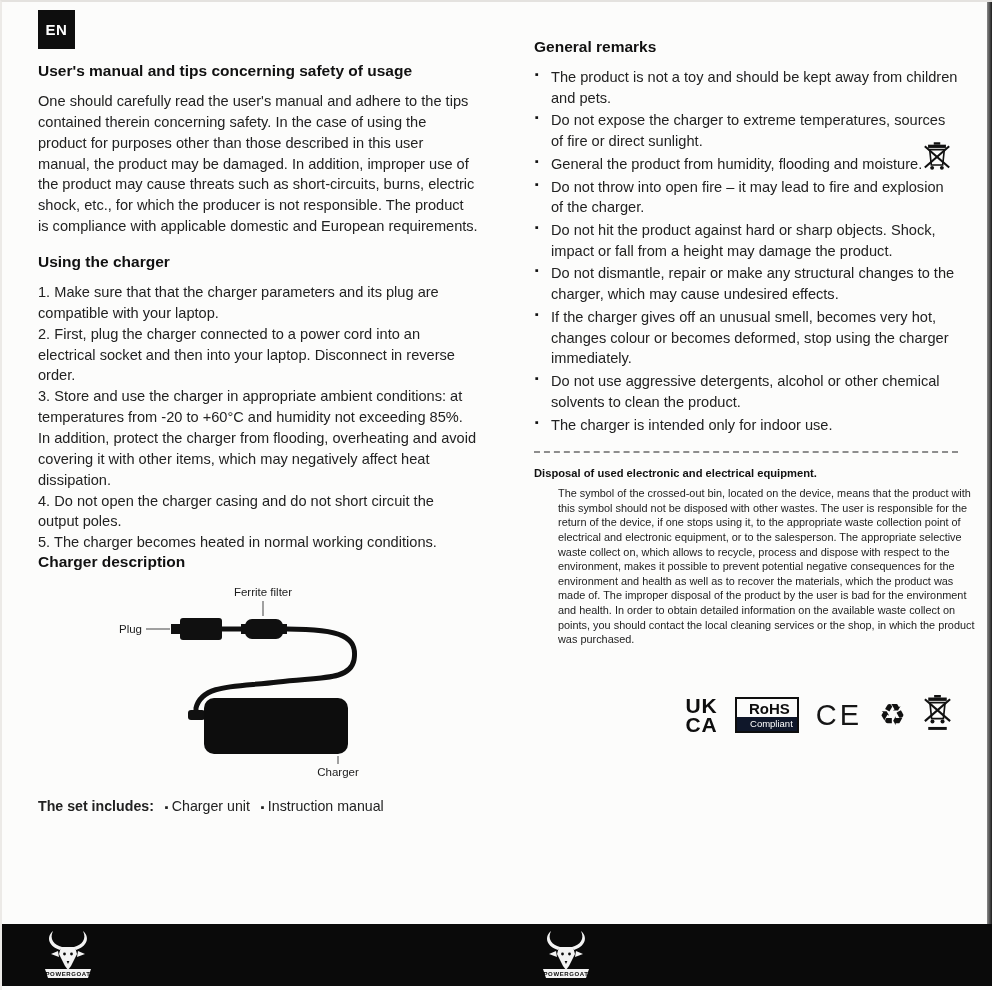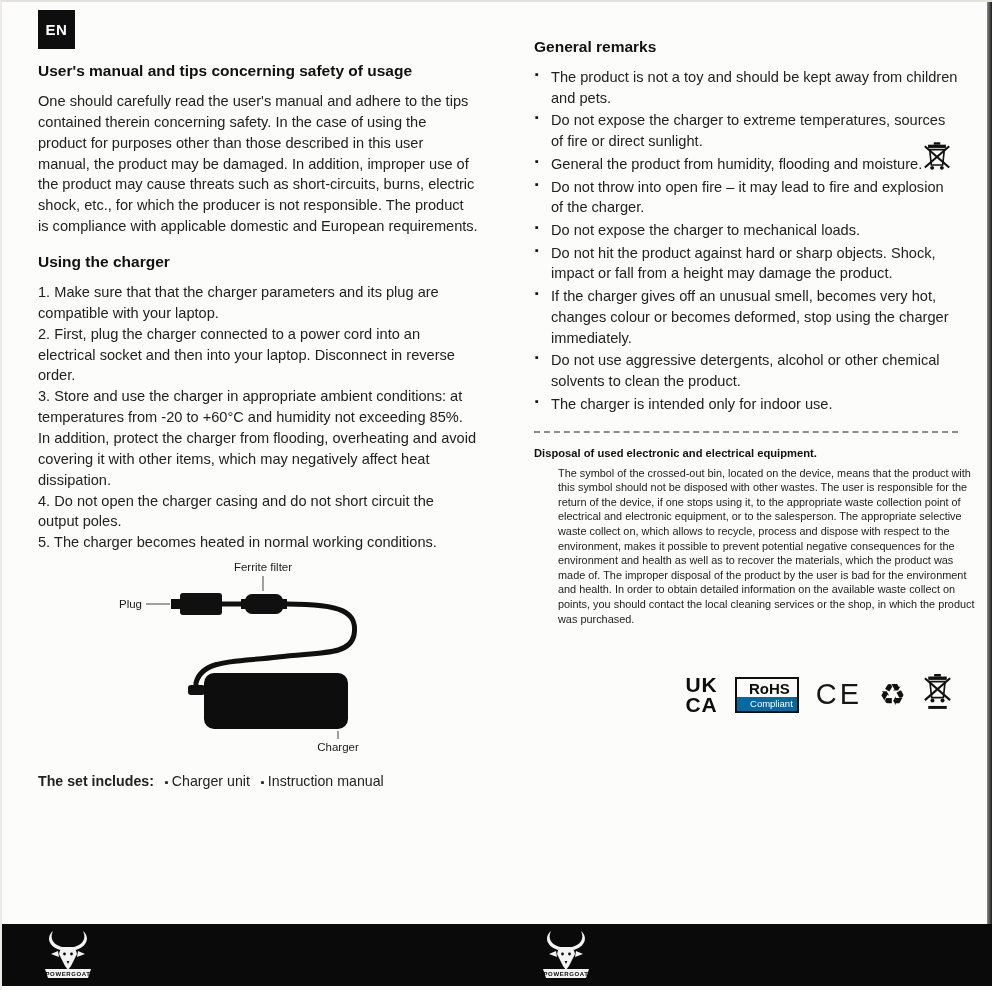--- a/index.html
+++ b/index.html
@@ -40,21 +40,21 @@
 
   .dashed-sep { border: none; border-top: 2px dashed #8d8d8d; margin: 10px 0 14px; }
 
   h3.disposal-h { font-size: 11.2px; font-weight: bold; color: #111; margin: 0 0 7px; }
   p.disposal-t { font-size: 10.9px; line-height: 1.34; color: #222; width: 424px; margin-left: 24px; }
 
   .marks { display: flex; align-items: center; justify-content: flex-end; gap: 17px; margin-top: 48px; padding-right: 6px; }
   .ukca { font-weight: bold; font-size: 21px; line-height: .92; letter-spacing: 1px; color: #0e0e0e; }
   .rohs-box { border: 2px solid #0e0e0e; text-align: right; min-width: 64px; }
   .rohs-top { font-weight: bold; font-size: 15px; padding: 1px 7px 0; color: #0e0e0e; }
-  .rohs-bot { background: #0369a1; color: #fff; font-size: 9.5px; padding: 1px 4px 2px; }
+  .rohs-bot { background: #0f172a; color: #fff; font-size: 9.5px; padding: 1px 4px 2px; }
   .ce-mark { font-size: 29px; color: #161616; letter-spacing: 3px; font-weight: 500; }
   .recycle { font-size: 30px; color: #111; line-height: 1; font-family: "DejaVu Sans", sans-serif; }
 
   .weee-float { position: absolute; right: 8px; top: 104px; }
 
   .diagram { margin: 4px 0 8px; }
   .set-includes { font-size: 14.2px; color: #222; margin-top: 14px; }
   .set-includes .lbl { font-weight: bold; }
   .set-includes .itm { margin-left: 7px; }
   .set-includes .itm::before { content: "▪ "; font-size: 11px; }
@@ -82,20 +82,21 @@
 
     <h2 class="sec gap-top">Using the charger</h2>
     <div class="steps">
         <div>1. Make sure that that the charger parameters and its plug are compatible with your laptop.</div>
         <div>2. First, plug the charger connected to a power cord into an electrical socket and then into your laptop. Disconnect in reverse order.</div>
         <div>3. Store and use the charger in appropriate ambient conditions: at temperatures from -20 to +60°C and humidity not exceeding 85%. In addition, protect the charger from flooding, overheating and avoid covering it with other items, which may negatively affect heat dissipation.</div>
         <div>4. Do not open the charger casing and do not short circuit the output poles.</div>
         <div>5. The charger becomes heated in normal working conditions.</div>
       </div>
 
+    <h2 class="sec gap-top">Charger description</h2>
 
     <div class="diagram">
       <svg width="440" height="198" viewBox="0 0 440 198">
 
         <text x="225" y="14" text-anchor="middle" font-size="11.5" fill="#1c1c1c">Ferrite filter</text>
         <line x1="225" y1="19" x2="225" y2="34" stroke="#444" stroke-width="1"></line>
 
         <text x="104" y="51" text-anchor="end" font-size="11.5" fill="#1c1c1c">Plug</text>
         <line x1="108" y1="47" x2="132" y2="47" stroke="#444" stroke-width="1"></line>
 
@@ -130,22 +131,22 @@
     </div>
   </div>
 
   <div class="col col-right">
     <h2 class="sec">General remarks</h2>
     <ul class="remarks">
         <li>The product is not a toy and should be kept away from children and pets.</li>
         <li>Do not expose the charger to extreme temperatures, sources of fire or direct sunlight.</li>
         <li>General the product from humidity, flooding and moisture.</li>
         <li>Do not throw into open fire – it may lead to fire and explosion of the charger.</li>
-        <li>Do not expose the charger to mechanical loads.</li>
         <li>Do not hit the product against hard or sharp objects. Shock, impact or fall from a height may damage the product.</li>
+        <li>Do not dismantle, repair or make any structural changes to the charger, which may cause undesired effects.</li>
         <li>If the charger gives off an unusual smell, becomes very hot, changes colour or becomes deformed, stop using the charger immediately.</li>
         <li>Do not use aggressive detergents, alcohol or other chemical solvents to clean the product.</li>
         <li>The charger is intended only for indoor use.</li>
       </ul>
 
     <div class="weee-float">
       <svg width="26" height="33" viewBox="0 0 32 40">
         <rect x="12" y="0" width="8" height="3" fill="#111"></rect>
         <rect x="5" y="3" width="22" height="4" fill="#111"></rect>
         <path d="M7 9 L25 9 L23 28 L9 28 Z" fill="none" stroke="#111" stroke-width="2"></path>

